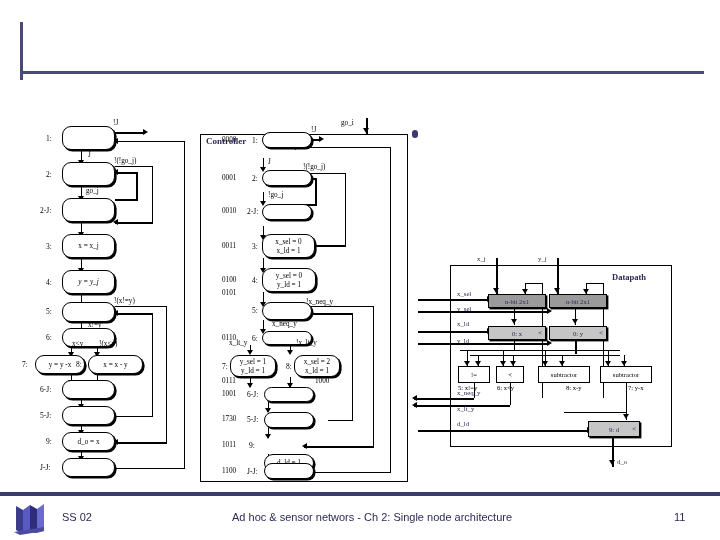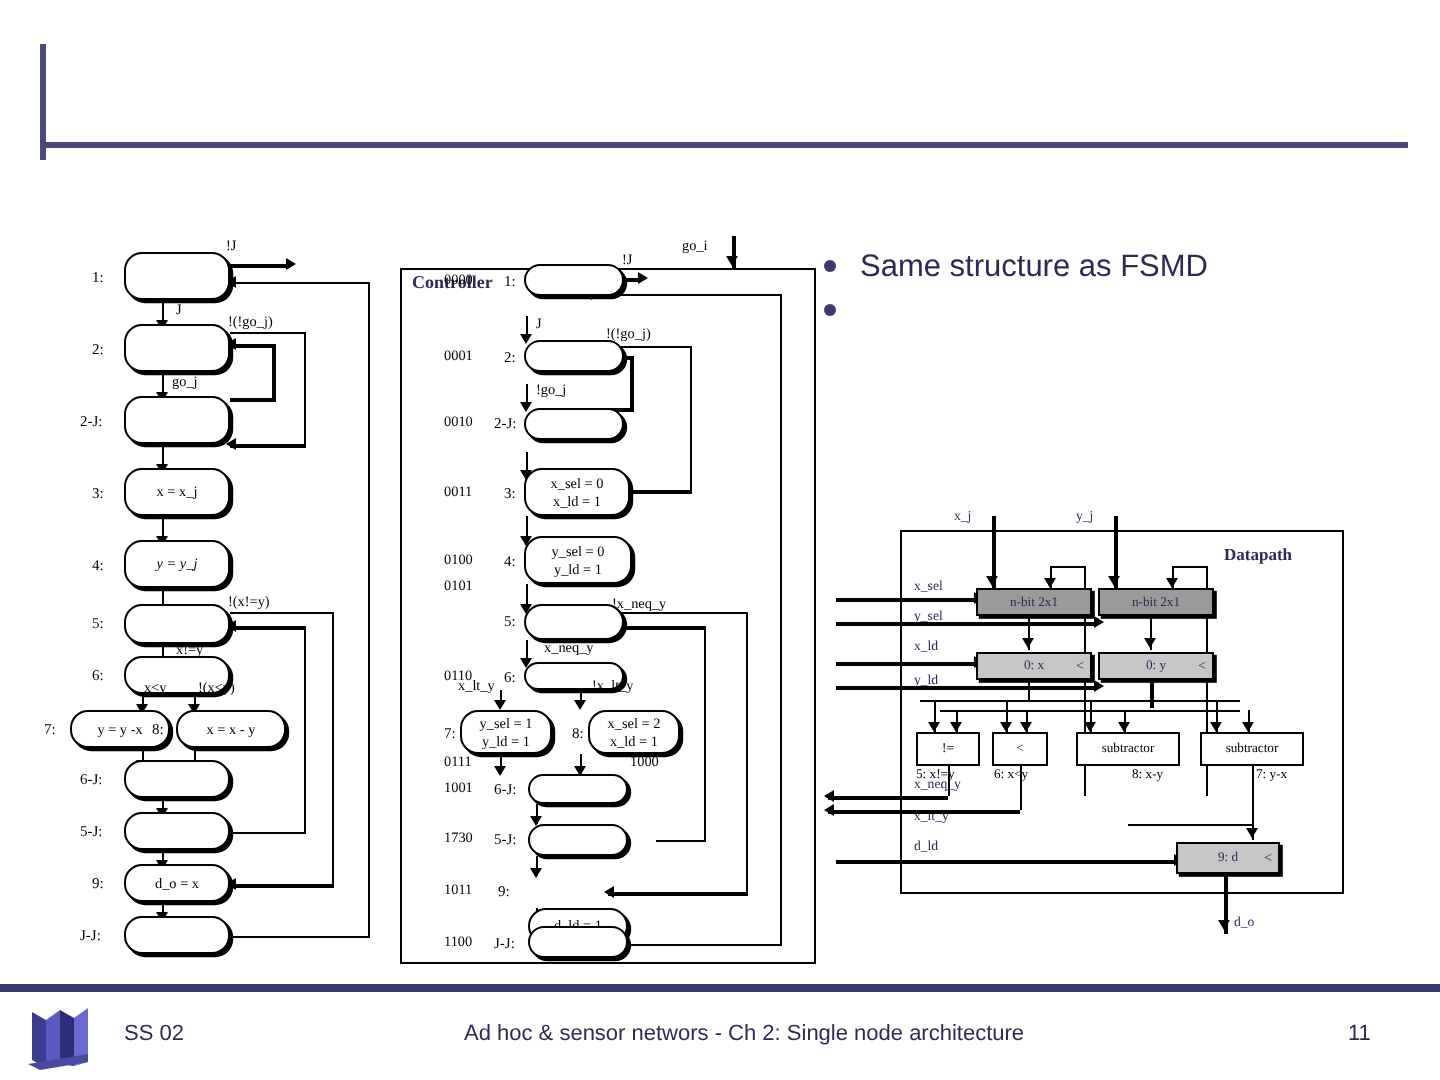--- a/index.html
+++ b/index.html
@@ -84,21 +84,20 @@
 <body>
 
 <div id="title-bar">
   <div id="title-vrule"></div>
   <div id="title-hrule"></div>
 </div>
 
 <div id="bullets">
   <div class="bullet">
     <span class="dot"></span>
-    <span>Same structure as FSMD</span>
   </div>
   <div class="bullet">
     <span class="dot"></span>
   </div>
 </div>
 
 <div class="dg">
 
   <div class="ln lnv" style="left:81px;top:150px;height:13px;"></div>
   <div class="arwD" style="left:78.3px;top:160px;"></div>

